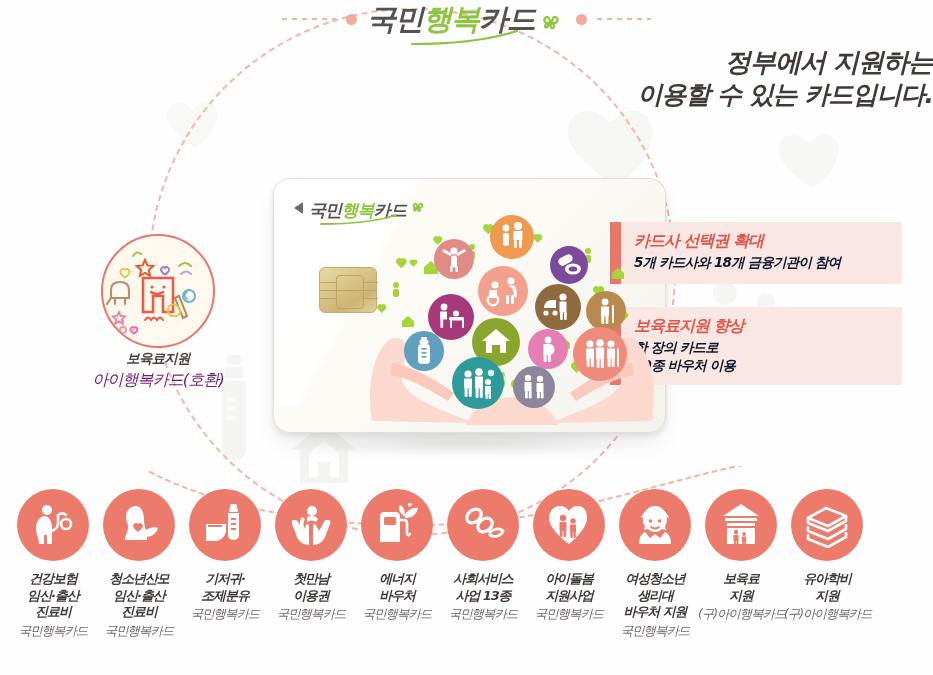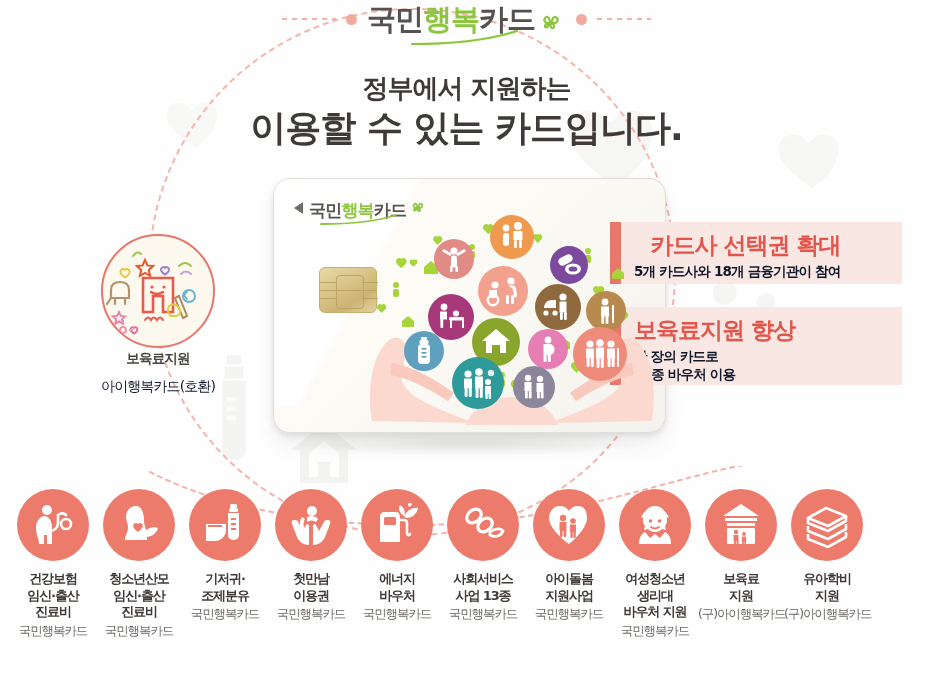--- a/index.html
+++ b/index.html
@@ -8,20 +8,21 @@
     width: 933px; height: 675px;
     background: #ffffff;
     font-family: "DejaVu Sans", "Liberation Sans", sans-serif;
     overflow: hidden;
   }
   #root {
     position: relative;
     width: 933px; height: 675px;
     background: #fefefe;
     overflow: hidden;
+    font-style: italic;
   }
 
   
   .wm { position: absolute; opacity: 1; pointer-events: none; }
   .wm svg { display: block; }
 
   
   .dash-circle {
     position: absolute;
     left: 148px; top: 8px;
@@ -53,26 +54,26 @@
   }
   .logo-text .g { color: #8cc63f; }
   .logo-leaf { position: relative; width: 30px; height: 30px; margin-left: 1px; }
   .logo-swoosh {
     position: absolute; left: 44px; top: 26px; width: 110px; height: 16px;
     pointer-events: none;
   }
 
   
   .headline {
-    position: absolute; left: 0; top: 72px; width: 933px;
-    text-align: center; line-height: 1.28;
+    position: absolute; left: 0; top: 46px; width: 933px;
+    text-align: right; line-height: 1.28;
   }
   .hl1 { font-size: 26px; font-weight: bold; color: #3f3a38; letter-spacing: -1px; }
   .hl2 { font-size: 31px; font-weight: bold; color: #e24f42; letter-spacing: -1.5px; }
-  .hl3 { font-size: 36px; font-weight: bold; color: #3f3a38; letter-spacing: -1px; }
+  .hl3 { font-size: 25px; font-weight: bold; color: #3f3a38; letter-spacing: -1px; }
 
   
   .card {
     position: absolute; left: 273px; top: 178px;
     width: 393px; height: 255px;
     border-radius: 17px;
     background: linear-gradient(135deg,#fdfcf7 0%, #fbfaf4 45%, #f3f2ec 100%);
     border: 1px solid #dfdedb;
     box-shadow: 0 3px 6px rgba(0,0,0,.10), 0 14px 22px rgba(0,0,0,.05);
     overflow: hidden;
@@ -123,22 +124,22 @@
   
   .callout {
     position: absolute; left: 610px;
     width: 292px;
     background: #f9e7e4;
     display: flex;
   }
   .callout .bar { width: 11px; background: #e8776a; flex: none; }
   .callout .body { padding: 9px 0 9px 13px; }
   .callout .c-title {
-    font-size: 23px; font-weight: bold; color: #e2554a;
-    letter-spacing: -1px; line-height: 1.25; text-align: right;
+    font-size: 16px; font-weight: bold; color: #e2554a;
+    letter-spacing: -1px; line-height: 1.25;
   }
   .callout .c-sub {
     font-size: 13.5px; font-weight: bold; color: #0f172a;
     letter-spacing: -.8px; line-height: 1.35; margin-top: 2px;
   }
   #callout-0 { top: 222px; height: 62px; }
   #callout-1 { top: 307px; height: 78px; }
 
   
   .badge { position: absolute; left: 88px; top: 234px; width: 140px; text-align: center; }
@@ -147,21 +148,21 @@
     border-radius: 50%;
     background: #fdf9ee;
     border: 2px solid #e8766b;
     position: relative; overflow: hidden;
   }
   .badge-label1 {
     margin-top: 2px; font-size: 13.5px; font-weight: bold;
     color: #4a4543; letter-spacing: -.8px;
   }
   .badge-label2 {
-    margin-top: 10px; font-size: 14px; color: #0f172a; letter-spacing: -.9px;
+    margin-top: 2px; font-size: 16px; color: #701a75; letter-spacing: -.9px;
   }
 
   
   .bottom-row {
     position: absolute; left: 0; top: 489px; width: 933px;
     display: flex; justify-content: flex-start; padding: 0 10px;
   }
   .b-item { width: 86px; text-align: center; }
   .b-circle {
     width: 72px; height: 72px; margin: 0 auto 10px;

